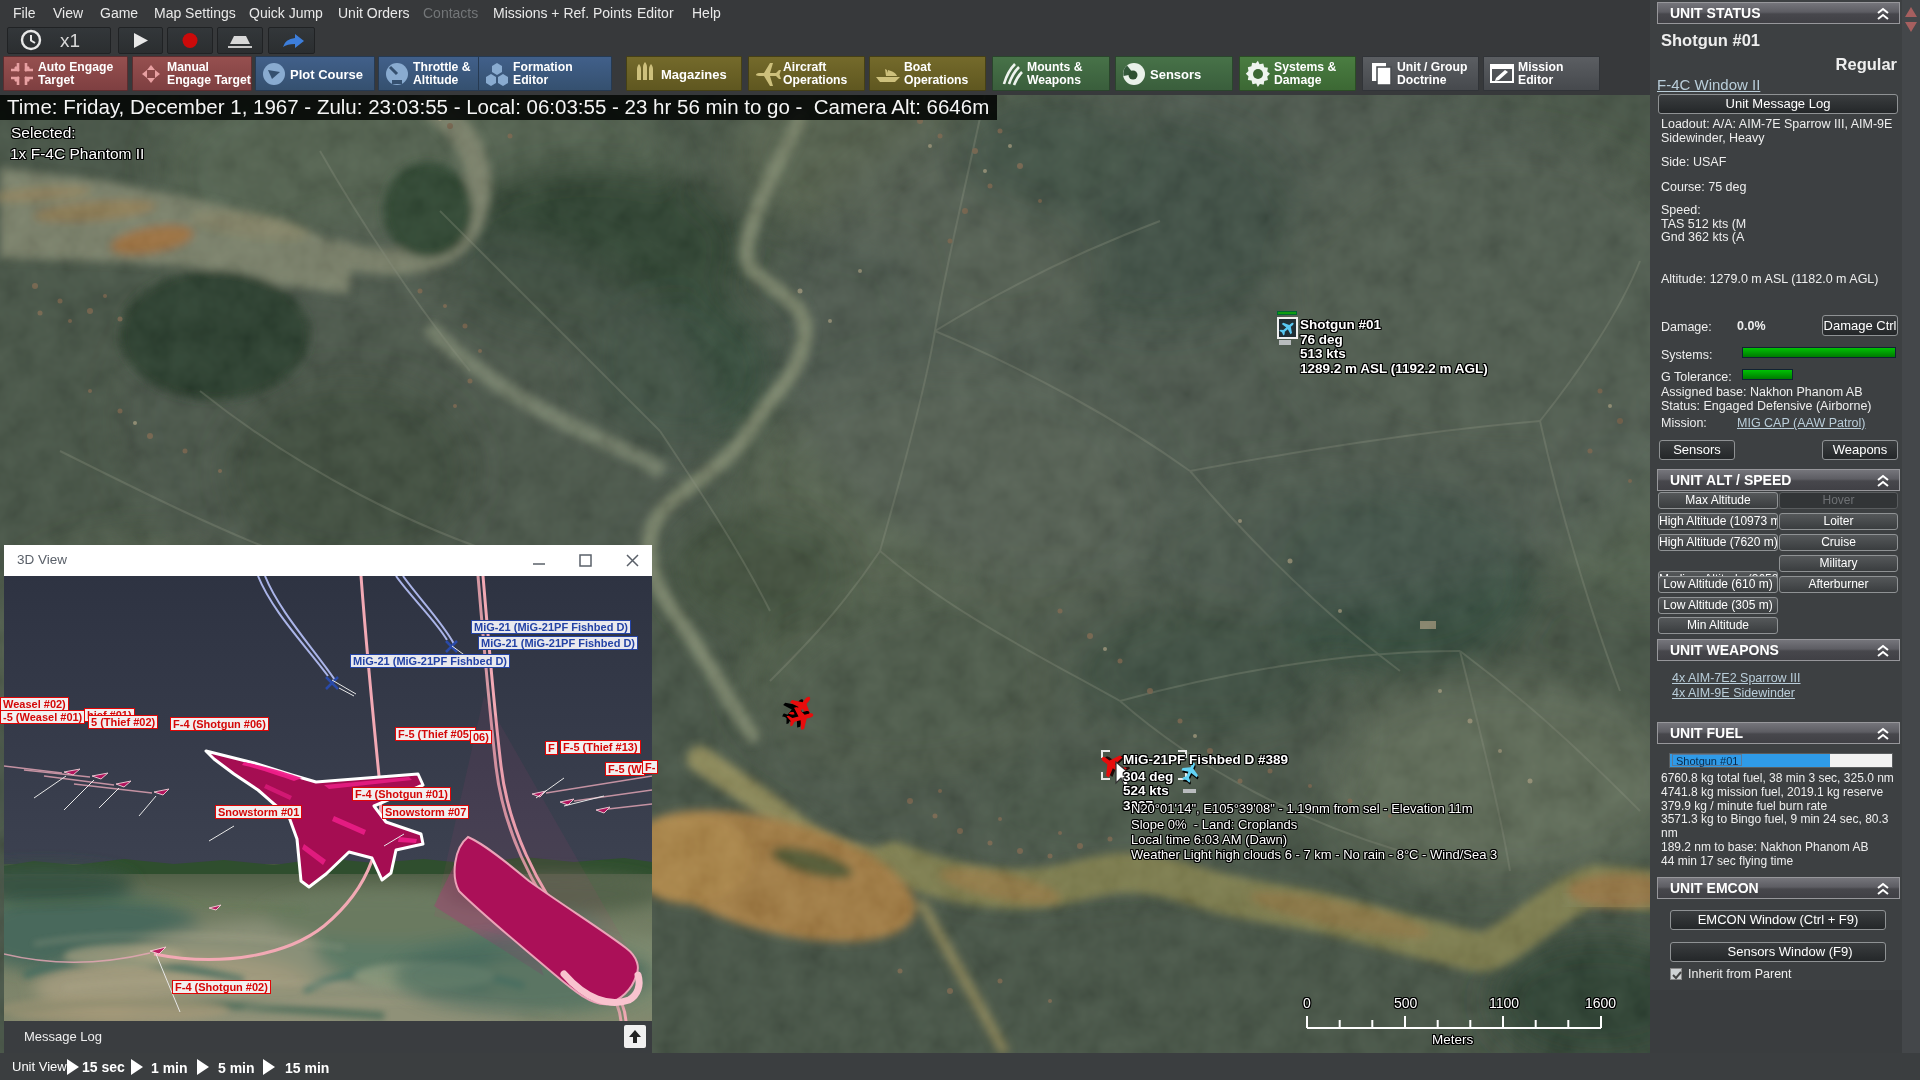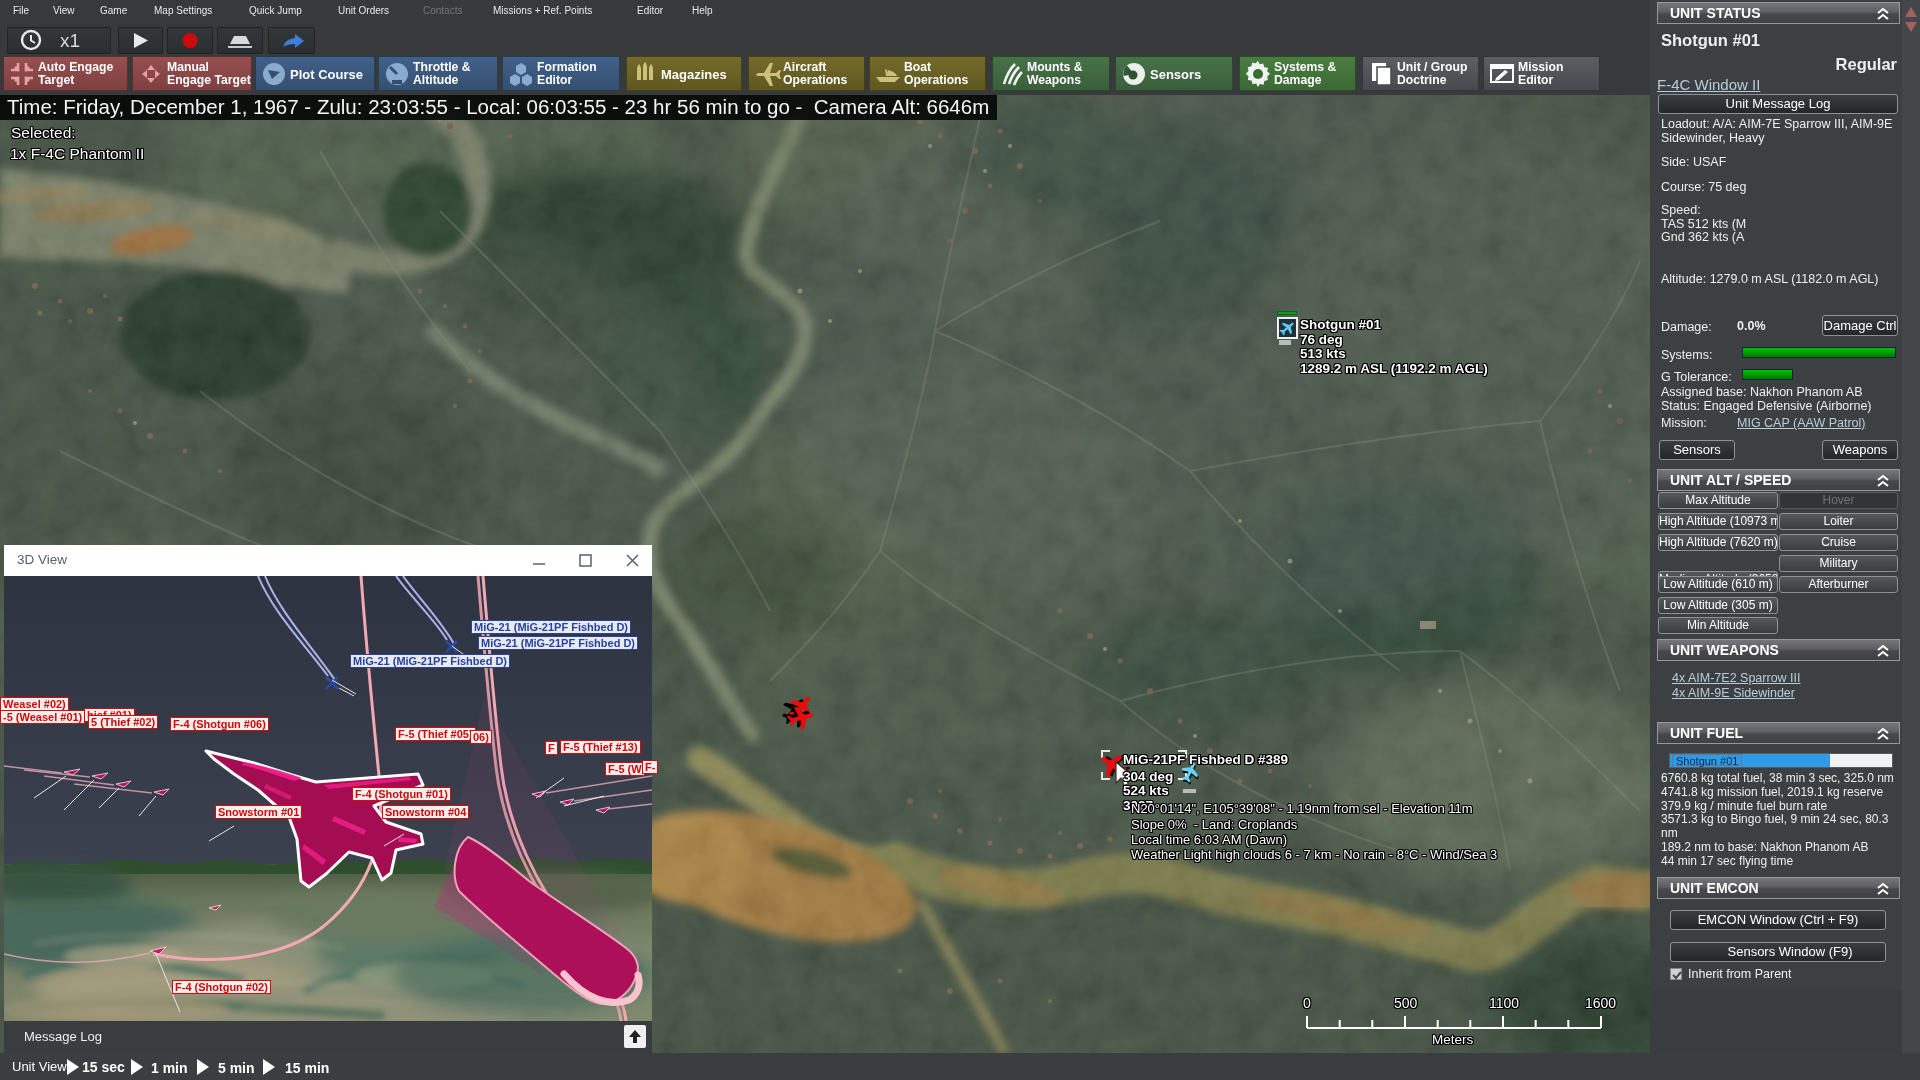--- a/index.html
+++ b/index.html
@@ -1,15 +1,15 @@
 <!DOCTYPE html>
 <html><head><meta charset="utf-8"><style>
 html,body{margin:0;padding:0;width:1920px;height:1080px;overflow:hidden;background:#3a3d3f;font-family:"Liberation Sans",sans-serif;}
 *{box-sizing:border-box;}
-#menubar{position:absolute;left:0;top:0;width:1920px;height:25px;background:#37393b;color:#e9e9e9;font-size:10px;}
+#menubar{position:absolute;left:0;top:0;width:1920px;height:25px;background:#37393b;color:#e9e9e9;font-size:14px;}
 #menubar span{position:absolute;top:5px;}
 #row2{position:absolute;left:0;top:25px;width:1920px;height:30px;background:#37393b;}
 .b2{position:absolute;top:2px;height:27px;background:linear-gradient(#33373a,#2b2e30);border:1px solid #202224;border-radius:2px;}
 #row3{position:absolute;left:0;top:55px;width:1920px;height:40px;background:#37393b;}
 .b3{position:absolute;top:1px;height:35px;border-radius:1px;color:#fff;font-size:12.2px;line-height:13px;font-weight:700;}
 .b3 .ic{position:absolute;left:3px;top:2px;width:30px;height:30px;}
 .b3 .tx{position:absolute;left:34px;top:50%;transform:translateY(-50%);width:86px;line-height:13px;}
 #map{position:absolute;left:0;top:91px;width:1650px;height:962px;overflow:hidden;}
 #timebar{position:absolute;left:0;top:2px;width:997px;height:27px;background:rgba(4,7,5,0.9);color:#f5f5f5;font-size:20.5px;}
 #timebar div{margin:2px 0 0 7px;}
@@ -352,21 +352,21 @@
  <div class="tx" style="font-size:13px;">Plot Course</div>
     </div>
 <div class="b3" style="left:378px;width:120px;background:linear-gradient(#41608a,#35506f);border:1px solid #263a52;">
  <div class="ic"><svg width="30" height="30" viewBox="0 0 30 30">
           <circle cx="15" cy="15" r="11" fill="#89abd0"></circle>
           <path d="M15 15L8 8" stroke="#35506f" stroke-width="3"></path>
           <rect x="10" y="21" width="10" height="4" fill="#35506f"></rect>
         </svg></div>
  <div class="tx">Throttle &amp;<br>Altitude</div>
     </div>
-<div class="b3" style="left:502px;width:118px;background:linear-gradient(#41608a,#35506f);border:1px solid #263a52;">
+<div class="b3" style="left:478px;width:134px;background:linear-gradient(#41608a,#35506f);border:1px solid #263a52;">
  <div class="ic"><svg width="30" height="30" viewBox="0 0 30 30" fill="#89abd0">
           <path d="M15 4l5 3v6l-5 3-5-3V7z"></path>
           <path d="M8 16l5 3v6l-5 3-5-3v-6z" transform="translate(1,-1)"></path>
           <path d="M22 16l5 3v6l-5 3-5-3v-6z" transform="translate(-1,-1)"></path>
         </svg></div>
  <div class="tx">Formation<br>Editor</div>
     </div>
 <div class="b3" style="left:626px;width:116px;background:linear-gradient(#746a2b,#5f5720);border:1px solid #454016;">
  <div class="ic"><svg width="30" height="30" viewBox="0 0 30 30" fill="#cdc07c">
           <path d="M7 10c0-2 1-4 2-5 1 1 2 3 2 5v11H7z"></path>
@@ -644,21 +644,21 @@
 <div class="lbl rl" style="left:84px;top:170px;">5 (Thief #02)</div>
 <div class="lbl rl" style="left:166px;top:172px;">F-4 (Shotgun #06)</div>
 <div class="lbl rl" style="left:391px;top:182px;">F-5 (Thief #05)</div>
 <div class="lbl rl" style="left:466px;top:185px;">06)</div>
 <div class="lbl rl" style="left:541px;top:196px;">F</div>
 <div class="lbl rl" style="left:556px;top:195px;">F-5 (Thief #13)</div>
 <div class="lbl rl" style="left:601px;top:217px;">F-5 (W</div>
 <div class="lbl rl" style="left:638px;top:215px;">F-</div>
 <div class="lbl rl" style="left:348px;top:242px;">F-4 (Shotgun #01)</div>
 <div class="lbl rl" style="left:211px;top:260px;">Snowstorm #01</div>
-<div class="lbl rl" style="left:378px;top:260px;">Snowstorm #04</div>
+<div class="lbl rl" style="left:378px;top:260px;">Snowstorm #07</div>
 <div class="lbl rl" style="left:168px;top:435px;">F-4 (Shotgun #02)</div>
 </div>
 <div id="botbar">
 <span style="position:absolute;left:12px;top:6px;font-size:13px;">Unit View</span>
 <svg style="position:absolute;left:65px;top:5px;" width="16" height="18">
       <path d="M2 1l12 8-12 8z" fill="#fff"></path>
     </svg>
 <span style="position:absolute;left:82px;top:6px;font-weight:700;">15 sec</span>
 <svg style="position:absolute;left:129px;top:5px;" width="16" height="18">
       <path d="M2 1l12 8-12 8z" fill="#fff"></path>

